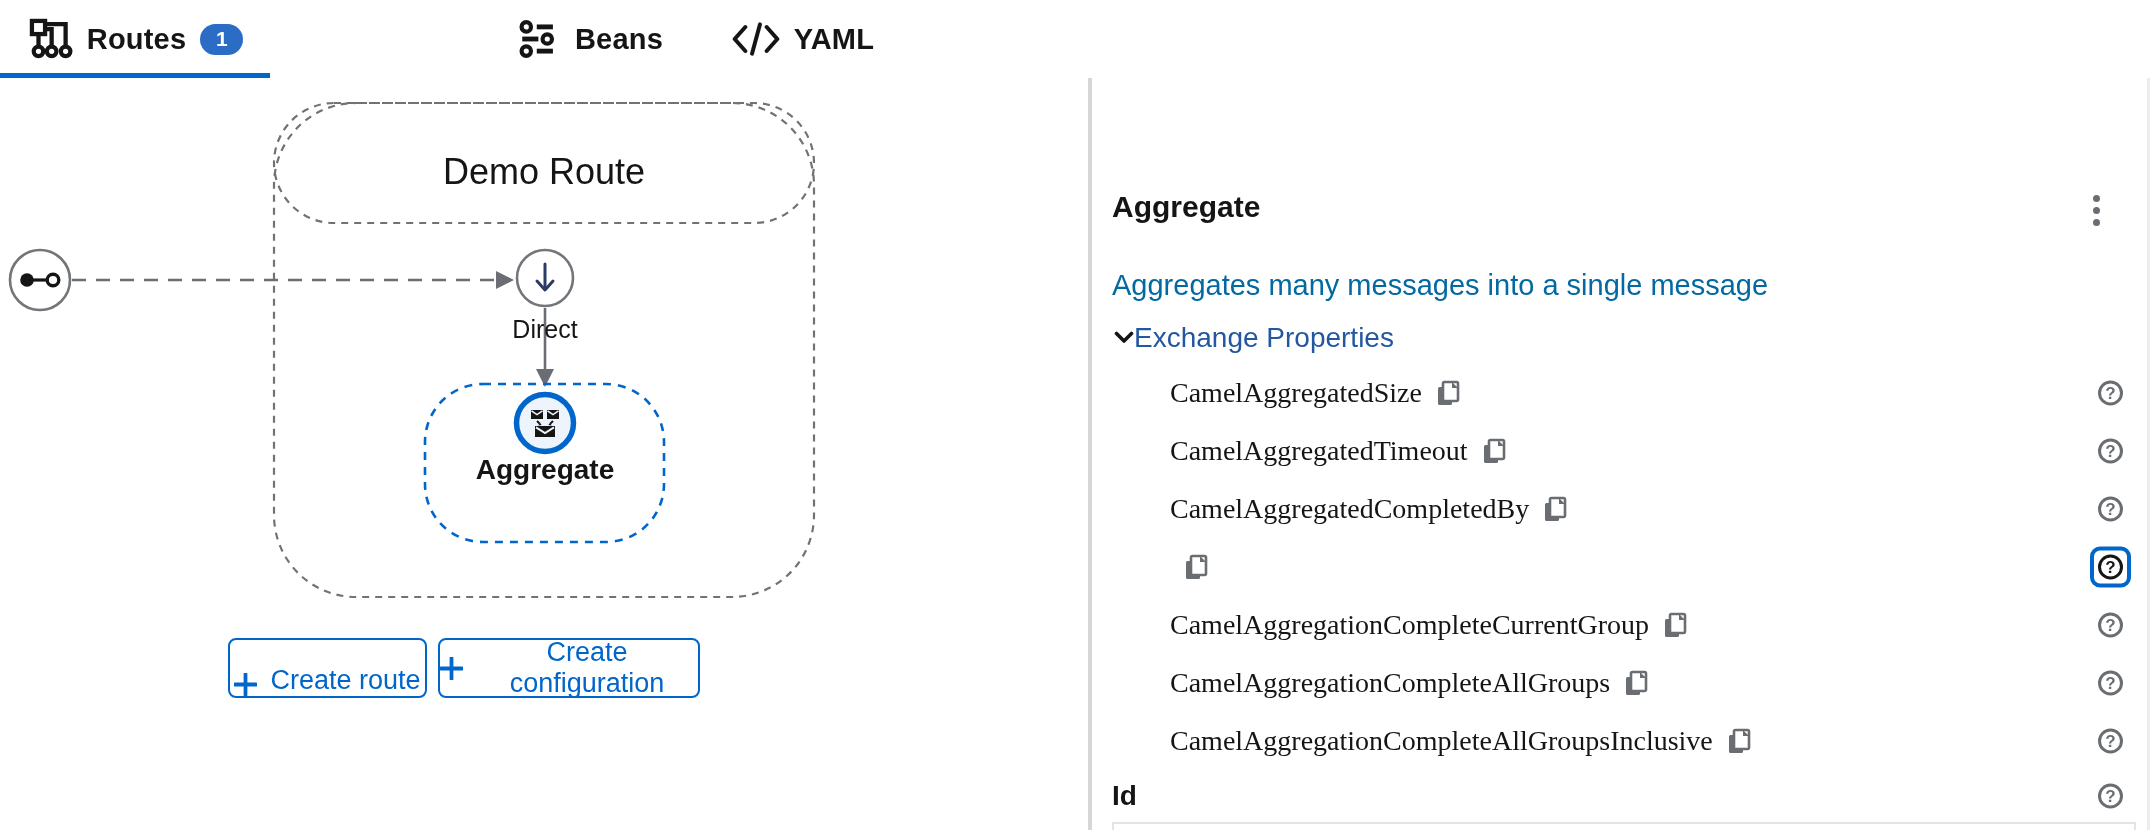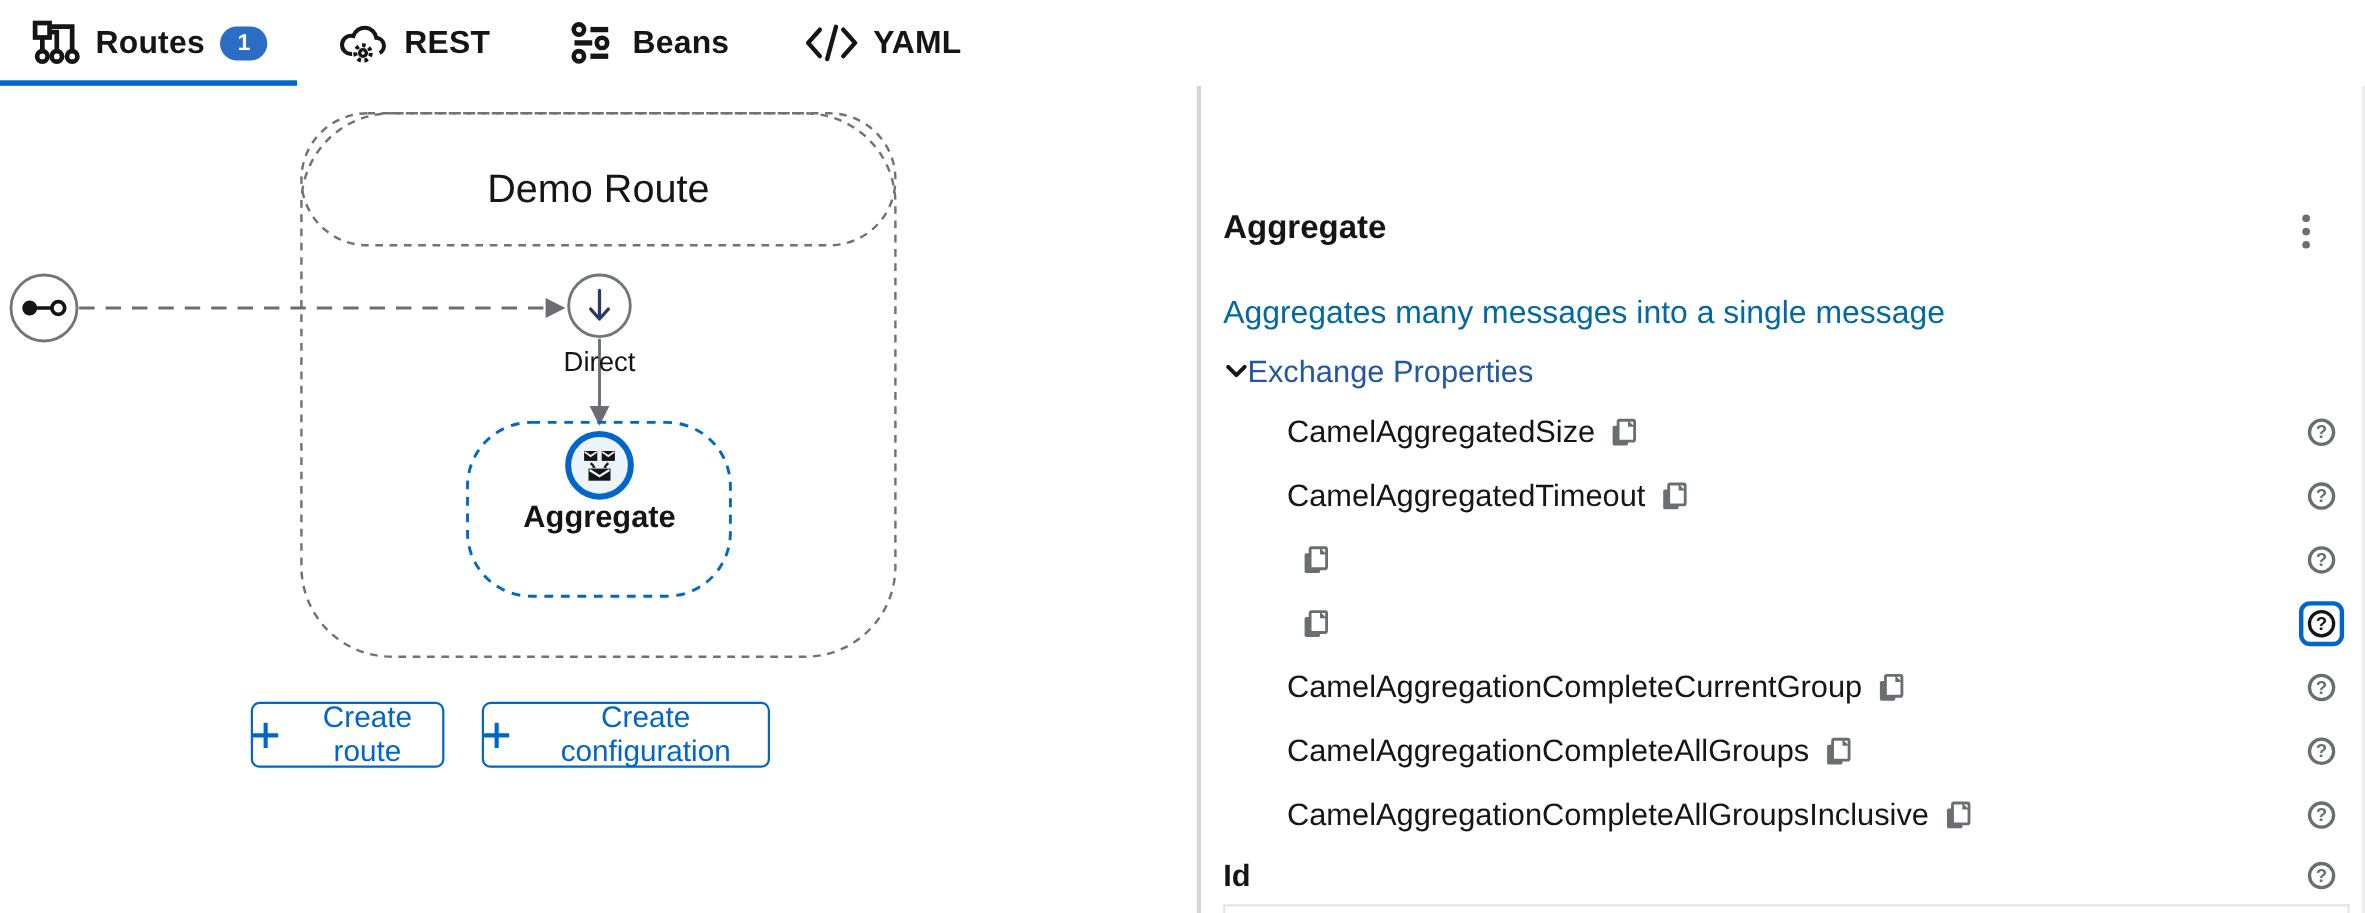--- a/index.html
+++ b/index.html
@@ -19,36 +19,36 @@
   
   .canvas { position:absolute; left:0; top:78px; width:1092px; height:752px; background:#fff; border-right:4px solid #d6d6d6; }
   .canvas svg.scene { position:absolute; left:0; top:0; }
   .node-label { position:absolute; text-align:center; color:#151515; }
   .route-title { left:274px; width:540px; top:76px; font-size:36px; line-height:36px; }
   .direct-label { left:445px; width:200px; top:234px; font-size:25px; line-height:34px; }
   .agg-label { left:445px; width:200px; top:374px; font-size:28px; font-weight:700; line-height:36px; }
   .create-btn { position:absolute; top:560px; height:60px; display:flex; align-items:center; justify-content:center; gap:13px;
                 background:#fff; border:2px solid #0066cc; border-radius:8px; color:#0066cc; font-family:"Liberation Sans",sans-serif;
                 font-size:27px; cursor:pointer; }
-  .btn-create-route { left:228px; width:176px; }
+  .btn-create-route { left:228px; width:199px;align-items:flex-end; }
   .btn-create-config { left:438px; width:262px; }
   
   .panel { position:absolute; left:1092px; top:78px; width:1058px; height:752px; background:#fff;
            border-right:3px solid #ededed; padding:0 14px 0 20px; }
   .panel-title { position:absolute; left:20px; top:112px; font-size:30px; font-weight:700; }
   .kebab-btn { position:absolute; right:36px; top:110px; width:30px; height:44px; background:none; border:none; cursor:pointer;
                display:flex; flex-direction:column; align-items:center; justify-content:center; gap:5px; }
   .kebab-btn i { width:7px; height:7px; border-radius:50%; background:#6a6e73; }
   .panel-desc { position:absolute; left:20px; top:191px; font-size:29px; color:#0369a1; }
   .section-toggle { position:absolute; left:22px; top:244px; display:flex; align-items:center; 
                     background:none; border:none; cursor:pointer; font-family:"Liberation Sans",sans-serif; }
   .section-toggle .lbl { font-size:28px; font-weight:500; color:#2357a0; }
   .prop-list { position:absolute; left:20px; right:14px; top:286px; }
   .prop-row { position:relative; height:58px; display:flex; align-items:center; padding-left:58px; }
-  .prop-name { font-family:Liberation Sans, sans-serif; font-size:28px; color:#151515; white-space:nowrap; }
+  .prop-name { font-family:Liberation Serif, serif; font-size:28px; color:#151515; white-space:nowrap; }
   .copy-btn { background:none; border:none; cursor:pointer; margin-left:14px; display:inline-flex; align-items:center; padding:0; }
   .help-slot { position:absolute; right:10px; top:50%; transform:translateY(-50%); display:flex; align-items:center; }
   .help-btn { width:25px; height:25px; border-radius:50%; border:3px solid #6a6e73; background:#fff; color:#6a6e73;
               font:700 17px/19px "Liberation Sans",sans-serif; display:flex; align-items:center; justify-content:center;
               cursor:pointer; padding:0; }
   .help-btn.focused { border-color:#151515; color:#151515; }
   .ring { border:4px solid #0066cc; border-radius:10px; padding:4px; margin:-8px; display:inline-flex; background:#fff; }
   .id-row { position:absolute; left:20px; right:14px; top:698px; height:40px; display:flex; align-items:center; }
   .id-label { font-size:28px; font-weight:700; }
   .id-input { position:absolute; left:20px; top:744px; width:1024px; height:49px; background:#fff;
@@ -71,31 +71,20 @@
           <path d="M11 5 H23.5 V18.5" stroke-width="2.6"></path>
           <circle cx="7" cy="21.5" r="2.9" stroke-width="2.6"></circle>
           <circle cx="15" cy="21.5" r="2.9" stroke-width="2.6"></circle>
           <circle cx="23.5" cy="21.5" r="2.9" stroke-width="2.6"></circle>
         </svg>
       </span>
       <span class="tab-label">Routes</span>
       <span class="badge">1</span>
     </div>
 
-    <div class="tab" style="left:283px;width:187px;">
-      <span class="tab-icon">
-        <svg width="46" height="40" viewBox="0 0 30 26" fill="none" stroke="#151515">
-          <path d="M8.5 19.5 a5.4 5.4 0 1 1 .8 -10.6 a7 7 0 0 1 13.6 1.1 a4.8 4.8 0 0 1 2 9" stroke-width="2.4"></path>
-          <circle cx="15" cy="19" r="5.6" fill="#fff" stroke="none"></circle>
-          <circle cx="15" cy="19" r="4.6" stroke-width="2.4" stroke-dasharray="2.1 2.1"></circle>
-          <circle cx="15" cy="19" r="2" stroke-width="2"></circle>
-        </svg>
-      </span>
-      <span class="tab-label">REST</span>
-    </div>
 
     <div class="tab" style="left:492px;width:198px;text-align:center;">
       <span class="tab-icon">
         <svg width="42" height="40" viewBox="0 0 26 24" fill="none" stroke="#151515">
           <circle cx="4.5" cy="4.5" r="2.9" stroke-width="2.6"></circle>
           <path d="M11 4.5 H21" stroke-width="3"></path>
           <path d="M2 12 H12" stroke-width="3"></path>
           <circle cx="17.5" cy="12" r="2.9" stroke-width="2.6"></circle>
           <circle cx="4.5" cy="19.5" r="2.9" stroke-width="2.6"></circle>
           <path d="M11 19.5 H21" stroke-width="3"></path>
@@ -238,20 +227,21 @@
               <rect x="7" y="2" width="15" height="19" rx="1.5" fill="#fff" stroke="#6a6e73" stroke-width="2.6"></rect>
               <path d="M16 2 L22 8 L16 8 Z" fill="#6a6e73"></path>
             </svg>
         </button>
         <span class="help-slot">
             <button class="help-btn">?</button>
           </span>
       </div>
 
       <div class="prop-row">
+        <span class="prop-name">CamelAggregatedCompletedBy</span>
         <button class="copy-btn" aria-label="copy">
           <svg width="24" height="27" viewBox="0 0 24 27">
               <rect x="2" y="7" width="14" height="18" rx="1.5" fill="#6a6e73"></rect>
               <rect x="7" y="2" width="15" height="19" rx="1.5" fill="#fff" stroke="#6a6e73" stroke-width="2.6"></rect>
               <path d="M16 2 L22 8 L16 8 Z" fill="#6a6e73"></path>
             </svg>
         </button>
         <span class="help-slot">
             <button class="help-btn">?</button>
           </span>

